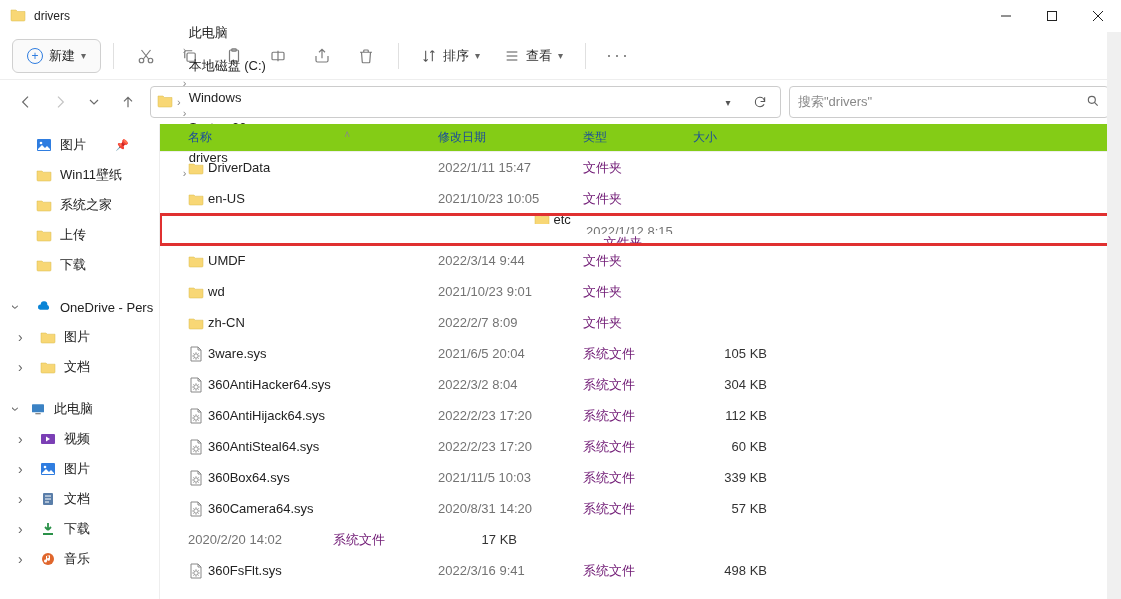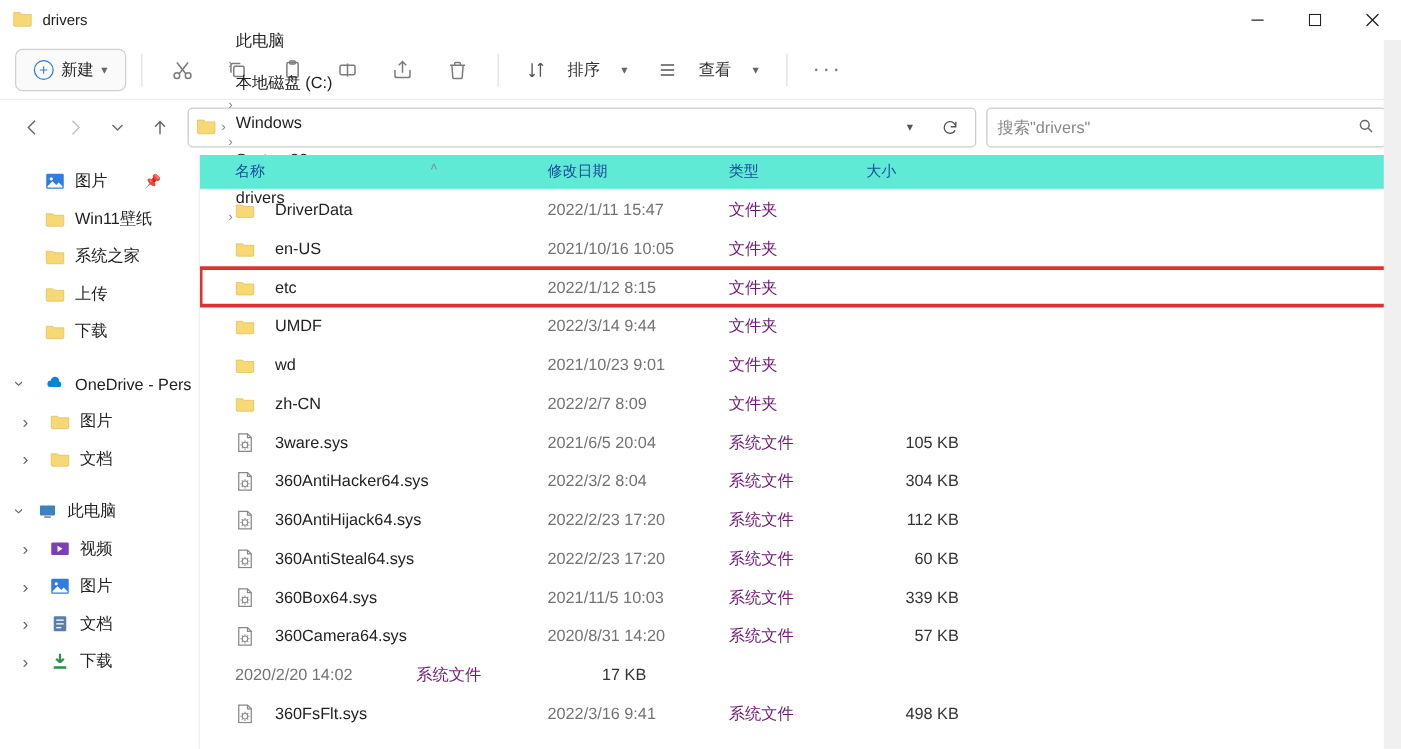--- a/index.html
+++ b/index.html
@@ -13,21 +13,21 @@
 .win-controls { display: flex; }
 .win-btn { width: 46px; height: 32px; display: flex; align-items: center; justify-content: center; color: #222; }
 
 
 .toolbar { height: 48px; display: flex; align-items: center; padding: 0 12px; gap: 4px; border-bottom: 1px solid #eee; }
 .new-btn { display: flex; align-items: center; gap: 6px; height: 34px; padding: 0 14px; border: 1px solid #d0d0d0; border-radius: 6px; background: #fafafa; }
 .new-plus { width: 16px; height: 16px; border: 1px solid #2f7de0; border-radius: 50%; display: flex; align-items: center; justify-content: center; color: #2f7de0; font-size: 12px; line-height: 1; }
 .sep { width: 1px; height: 26px; background: #e0e0e0; margin: 0 8px; }
 .tool-icon { width: 40px; height: 40px; display: flex; align-items: center; justify-content: center; color: #7b7b7b; }
 .tool-icon svg { width: 18px; height: 18px; }
-.tool-text-btn { display: flex; align-items: center; gap: 17px; padding: 0 10px; height: 34px; color: #333; }
+.tool-text-btn { display: flex; align-items: center; gap: 6px; padding: 0 10px; height: 34px; color: #333; }
 
 
 .navbar { height: 44px; display: flex; align-items: center; padding: 0 12px; gap: 8px; }
 .nav-arrows { display: flex; gap: 6px; align-items: center; }
 .nav-arrow { width: 28px; height: 28px; display: flex; align-items: center; justify-content: center; color: #6b6b6b; }
 .nav-arrow svg { width: 16px; height: 16px; }
 .addrbar { flex: 1; height: 32px; border: 1px solid #ccc; border-radius: 4px; display: flex; align-items: center; padding: 0 6px; gap: 2px; }
 .addrbar .crumb { display: flex; align-items: center; gap: 6px; padding: 0 6px; height: 100%; }
 .crumb-sep { color: #888; font-size: 11px; }
 .addr-spacer { flex: 1; }
@@ -40,31 +40,31 @@
 .sidebar { width: 160px; border-right: 1px solid #eee; padding: 6px 0; overflow-y: auto; }
 .side-item { display: flex; align-items: center; gap: 8px; height: 30px; padding-left: 36px; position: relative; }
 .side-item.has-chev::before { content: "›"; position: absolute; left: 18px; color: #666; transform: rotate(0deg); font-size: 14px; }
 .side-item.expanded::before { content: "›"; position: absolute; left: 14px; color: #666; transform: rotate(90deg); font-size: 14px; }
 .side-item.child { padding-left: 40px; }
 .side-ico { width: 16px; height: 16px; flex-shrink: 0; }
 .pin-icon { position: absolute; right: 30px; color: #888; font-size: 11px; }
 
 
 .filepane { flex: 1; overflow: auto; position: relative; }
-.col-headers { display: flex; height: 28px; align-items: center; border-bottom: 1px solid #eee; color: #1a4b9c; font-size: 12px; padding-left: 20px; position: sticky; top: 0; background: #5eead4; }
+.col-headers { display: flex; height: 28px; align-items: center; border-bottom: 1px solid #eee; color: #1a4b9c; font-size: 12px; padding-left: 20px; position: sticky; top: 0; background: #84cc16; }
 .col { padding: 0 8px; }
 .col-name { width: 250px; position: relative; }
 .col-name::after { content: "˄"; position: absolute; right: 80px; color: #888; font-size: 10px; }
 .col-date { width: 145px; }
 .col-type { width: 110px; }
 .col-size { width: 90px; }
 .row { display: flex; height: 31px; align-items: center; padding-left: 20px; }
-.row.highlight { outline: 3px solid #e03030; outline-offset: -2px; }
+.row.highlight { outline: 3px solid #e03030; outline-offset: -2px; flex-direction: column; }
 .row .cell { padding: 0 8px; white-space: nowrap; overflow: hidden; text-overflow: ellipsis; }
-.row .c-name { width: 250px; display: flex; align-items: center; gap: 16px; }
+.row .c-name { width: 250px; display: flex; align-items: center; gap: 4px; }
 .row .c-date { width: 145px; color: #737373; }
 .row .c-type { width: 110px; color: #701a75; }
 .row .c-size { width: 90px; text-align: right; color: #333; }
 .fico { width: 16px; height: 16px; flex-shrink: 0; }
 
 .scrollbar-right { position: absolute; right: 0; top: 32px; bottom: 0; width: 14px; background: #f0f0f0; }
 
 
 .folder-svg { fill: #f8d775; stroke: #d9b84a; stroke-width: 0.5; }
 .sys-svg { fill: #fff; stroke: #888; stroke-width: 1; }
@@ -300,20 +300,27 @@
             </svg></span>
           <span>文档</span>
         </div>
         <div class="side-item child has-chev">
           <span class="side-ico"><svg viewBox="0 0 16 16">
               <path d="M8 2v7m0 0L5 6m3 3l3-3" stroke="#2a9148" stroke-width="1.8" fill="none"></path>
               <path d="M3 12h10v2H3z" fill="#2a9148"></path>
             </svg></span>
           <span>下载</span>
         </div>
+        <div class="side-item child has-chev">
+          <span class="side-ico"><svg viewBox="0 0 16 16">
+              <circle cx="8" cy="8" r="6" fill="#e0662c"></circle>
+              <path d="M7 5v5a1.5 1.5 0 1 1-1-1.4V5l4-.8v4a1.5 1.5 0 1 1-1-1.4V5.5z" fill="#fff"></path>
+            </svg></span>
+          <span>音乐</span>
+        </div>
       </div>
   </div>
 
   <div class="filepane">
     <div class="col-headers">
       <div class="col col-name">名称</div>
       <div class="col col-date">修改日期</div>
       <div class="col col-type">类型</div>
       <div class="col col-size">大小</div>
     </div>
@@ -329,21 +336,21 @@
           <div class="cell c-type">文件夹</div>
           <div class="cell c-size"></div>
         </div>
         <div class="row">
           <div class="cell c-name">
             <span class="fico"><svg viewBox="0 0 16 16">
                 <path class="folder-svg" d="M1 4h5l1.2 1.2H15v7.8a1 1 0 0 1-1 1H2a1 1 0 0 1-1-1V4z"></path>
               </svg></span>
             <span>en-US</span>
           </div>
-          <div class="cell c-date">2021/10/16 10:05</div>
+          <div class="cell c-date">2021/10/23 10:05</div>
           <div class="cell c-type">文件夹</div>
           <div class="cell c-size"></div>
         </div>
         <div class="row highlight">
           <div class="cell c-name">
             <span class="fico"><svg viewBox="0 0 16 16">
                 <path class="folder-svg" d="M1 4h5l1.2 1.2H15v7.8a1 1 0 0 1-1 1H2a1 1 0 0 1-1-1V4z"></path>
               </svg></span>
             <span>etc</span>
           </div>

